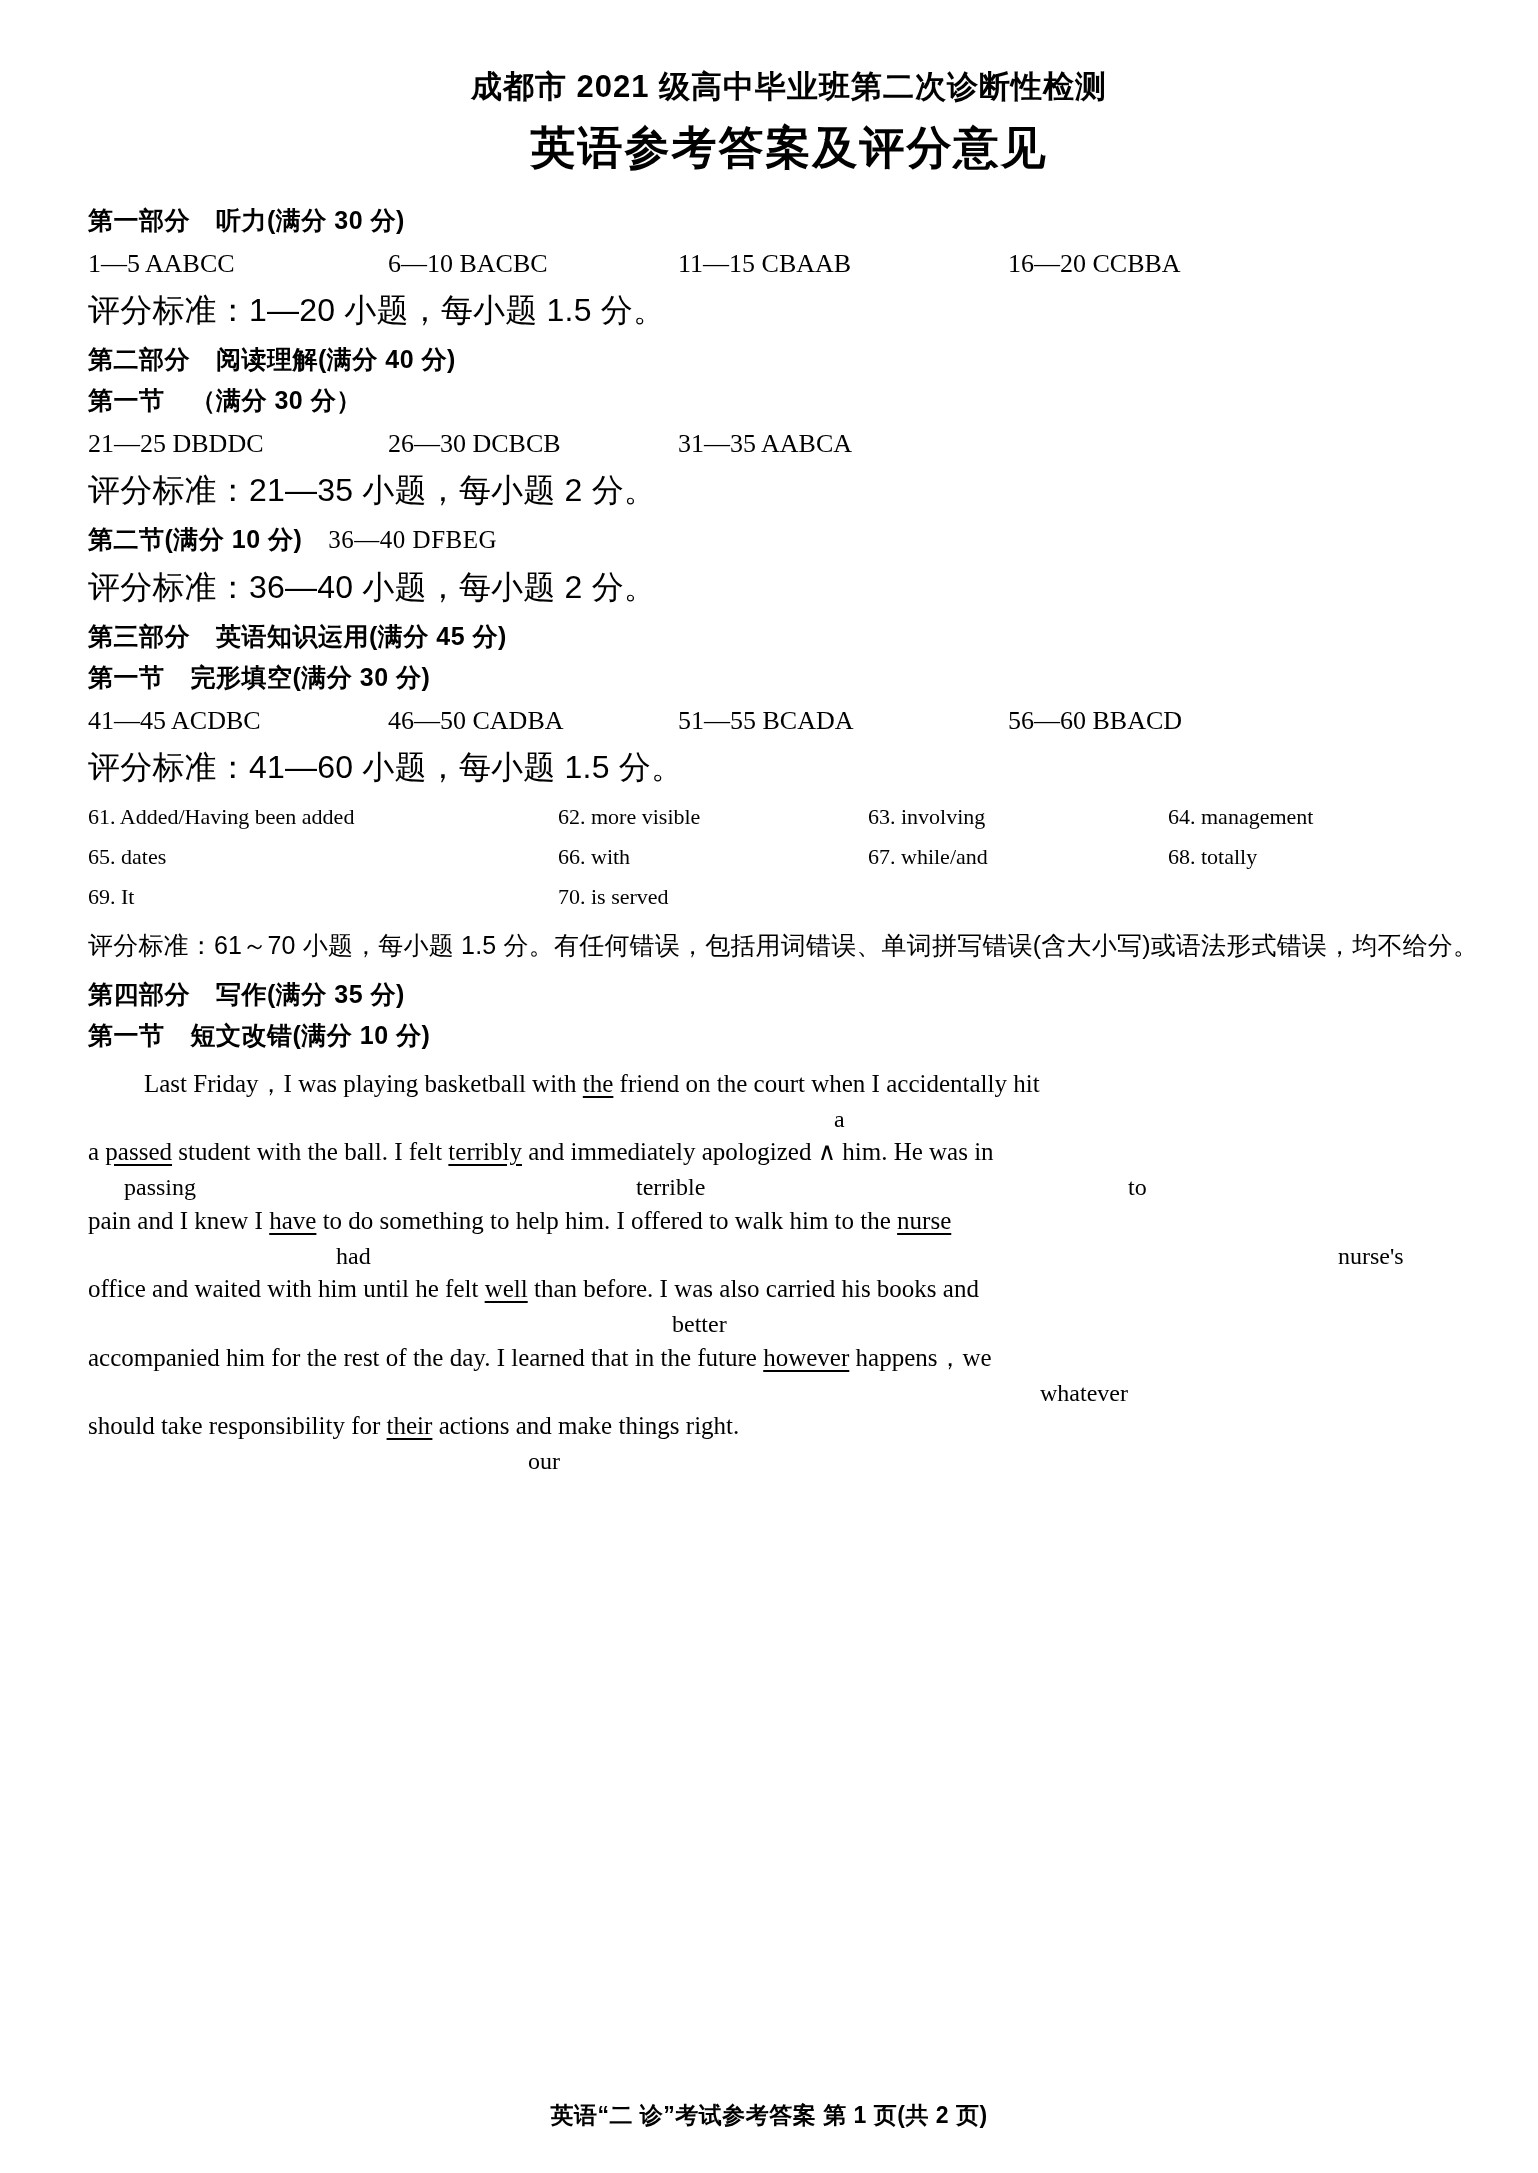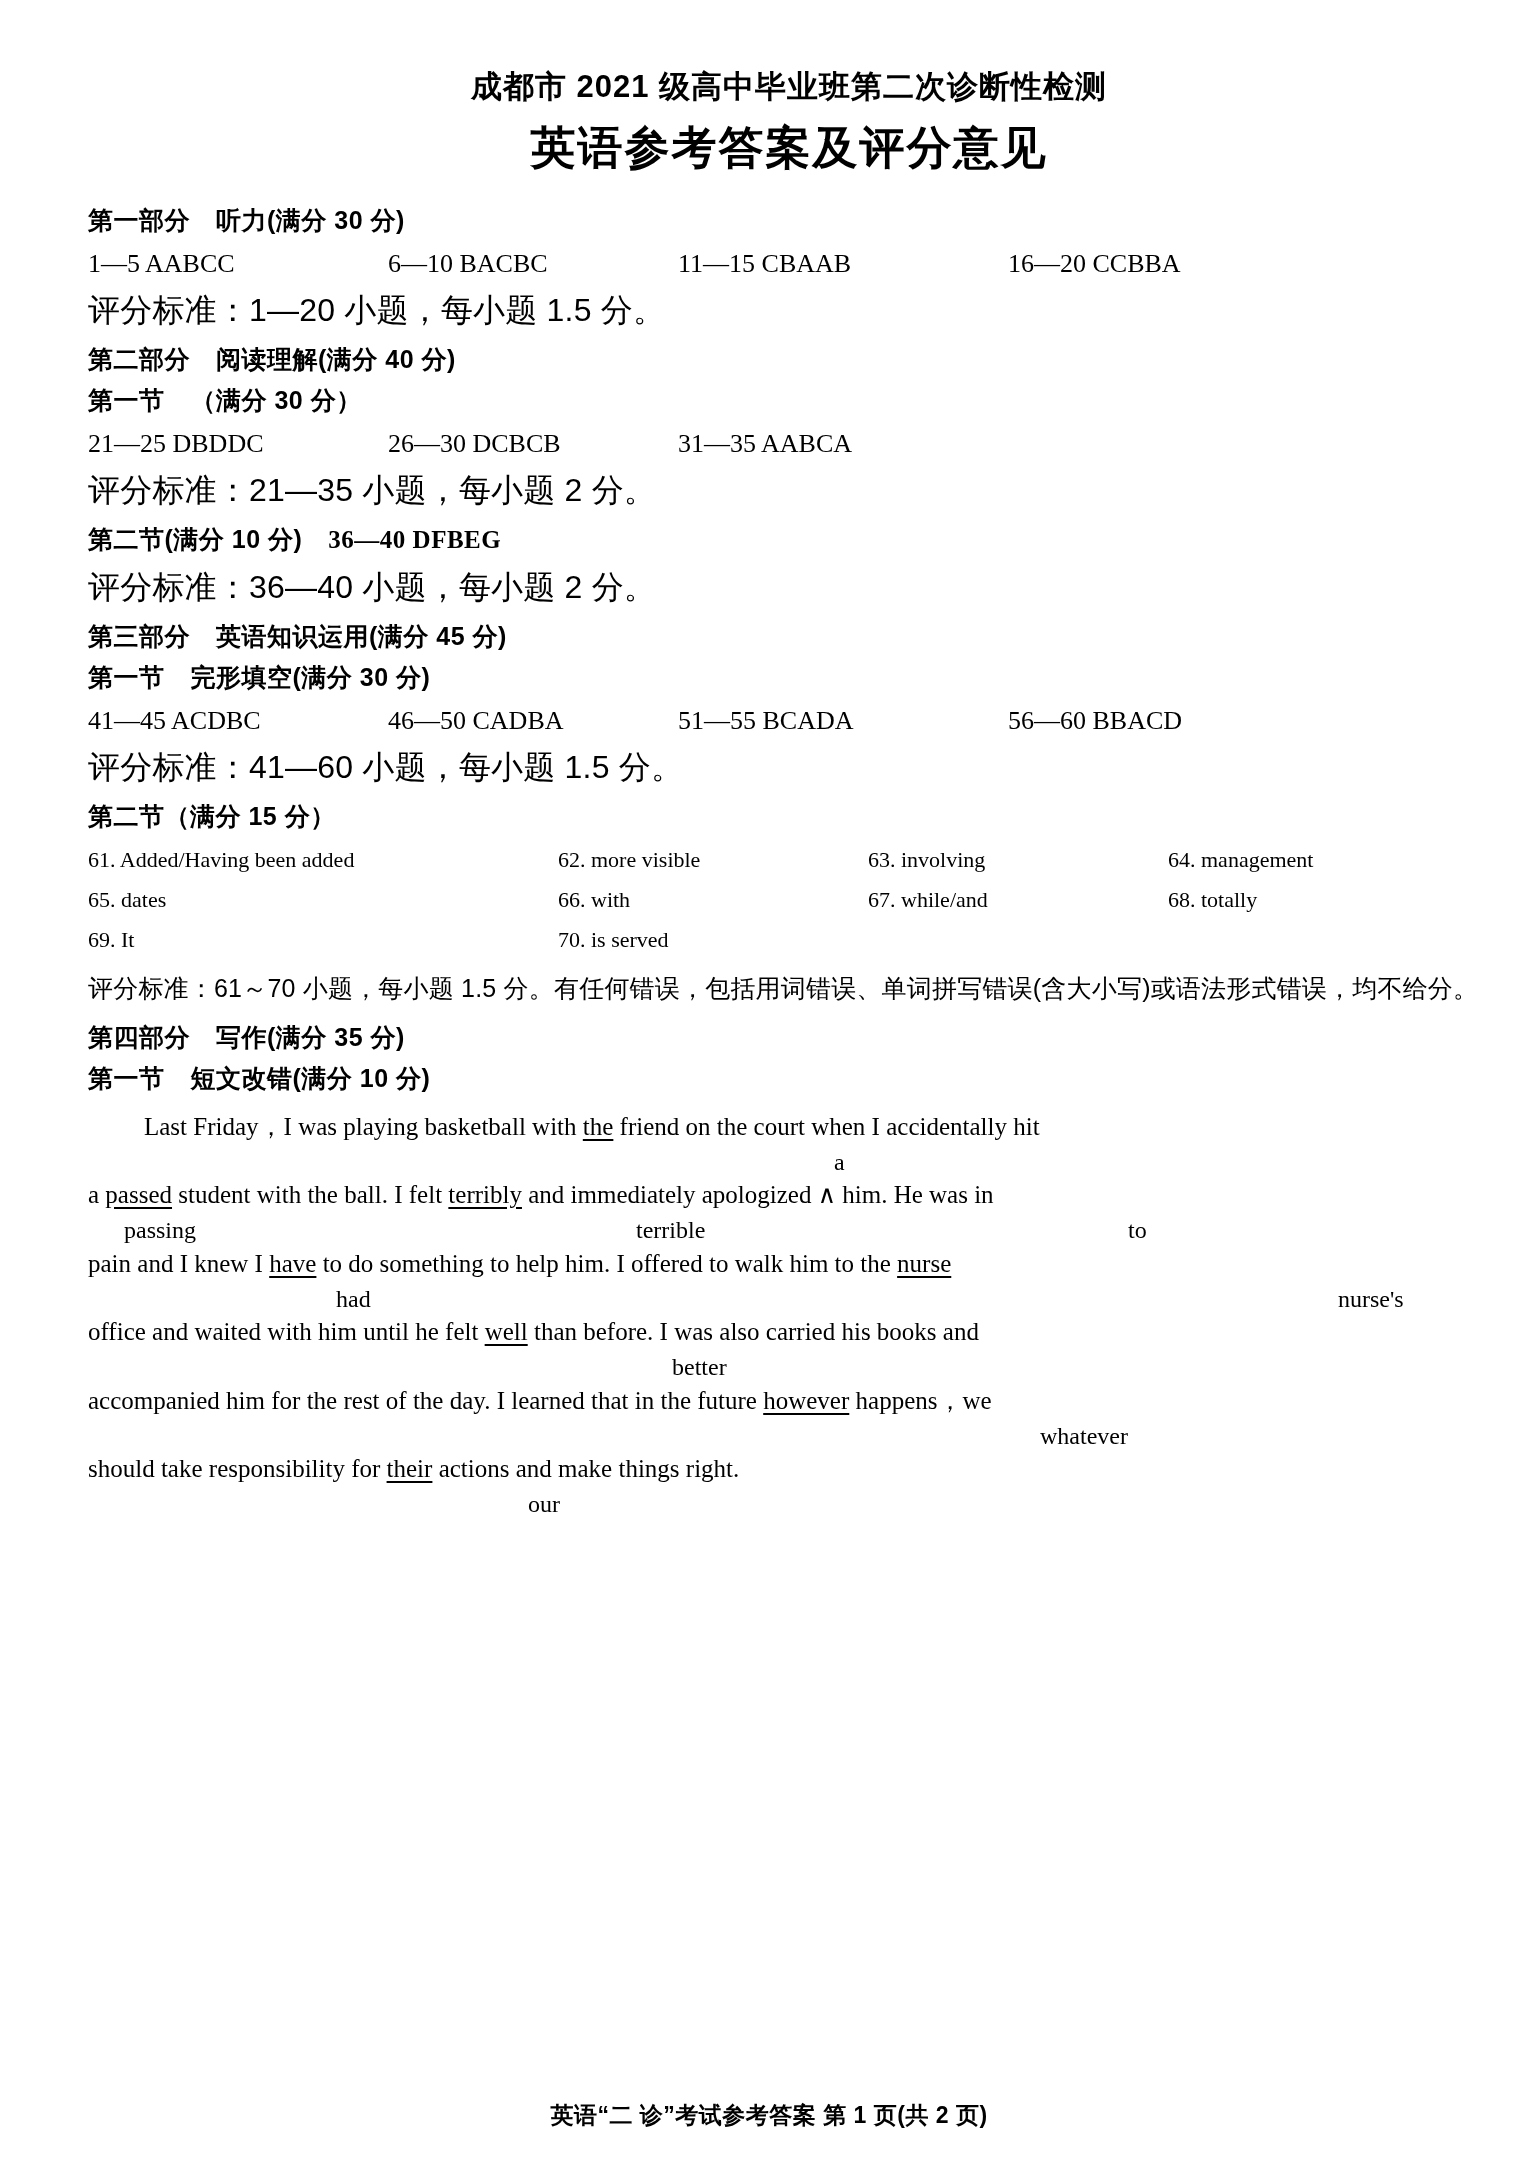--- a/index.html
+++ b/index.html
@@ -141,39 +141,38 @@
   <div class="sec-head">
     <span>第一节</span><span class="tab"></span><span>（满分 30 分）</span>
   </div>
   <div class="ans-row">
     <span class="cell c1">21—25 DBDDC</span>
     <span class="cell c2">26—30 DCBCB</span>
     <span class="cell c3">31—35 AABCA</span>
   </div>
   <div class="crit">评分标准：21—35 小题，每小题 2 分。</div>
   <div class="sec-head">
-    <span>第二节(满分 10 分)</span><span class="tab"></span><span style="font-family:'Liberation Serif',serif;font-weight:bold;">36—40 DFBEG</span>
+    <span>第二节(满分 10 分)</span><span class="tab"></span><span style="font-family:'Liberation Serif',serif;font-weight:normal;">36—40 DFBEG</span>
   </div>
   <div class="crit">评分标准：36—40 小题，每小题 2 分。</div>
 
   <div class="sec-head">
     <span>第三部分</span><span class="tab"></span><span>英语知识运用(满分 45 分)</span>
   </div>
   <div class="sec-head">
     <span>第一节</span><span class="tab"></span><span>完形填空(满分 30 分)</span>
   </div>
   <div class="ans-row">
     <span class="cell c1">41—45 ACDBC</span>
     <span class="cell c2">46—50 CADBA</span>
     <span class="cell c3">51—55 BCADA</span>
     <span class="cell c4">56—60 BBACD</span>
   </div>
   <div class="crit">评分标准：41—60 小题，每小题 1.5 分。</div>
 
-  <div class="sec-head">第二节（满分 15 分）</div>
 
   <div class="fill-row">
     <span class="cell f1"><span>61.</span> <span>Added/Having been added</span></span>
     <span class="cell f2"><span>62.</span> <span>more visible</span></span>
     <span class="cell f3"><span>63.</span> <span>involving</span></span>
     <span class="cell f4"><span>64.</span> <span>management</span></span>
   </div>
   <div class="fill-row">
     <span class="cell f1"><span>65.</span> <span>dates</span></span>
     <span class="cell f2"><span>66.</span> <span>with</span></span>

